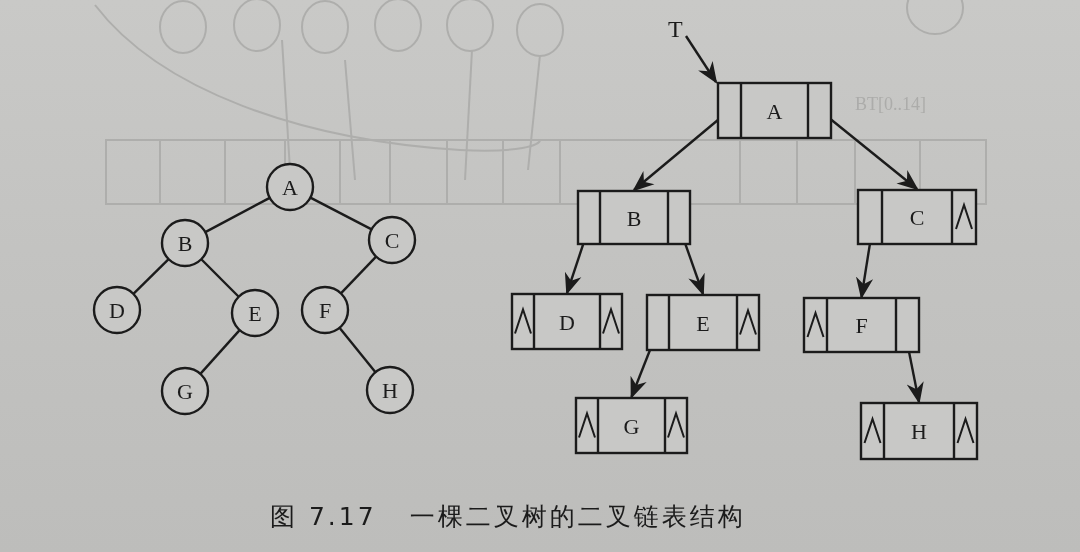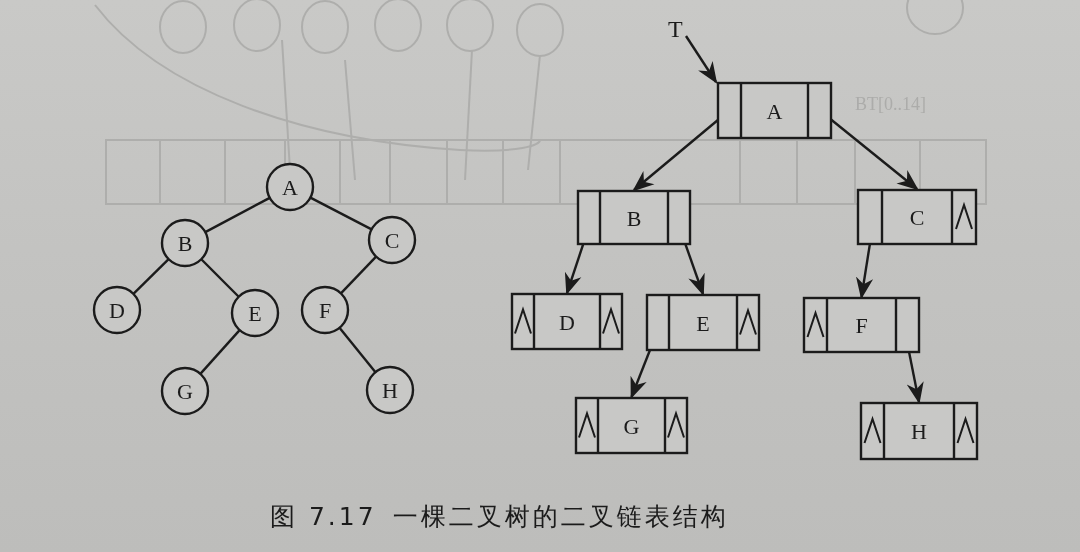--- a/index.html
+++ b/index.html
@@ -9,21 +9,21 @@
     font-family: "Liberation Serif", "DejaVu Serif", serif;
     position:relative;
   }
   #stage { position:absolute; left:0; top:0; width:1080px; height:552px; }
   svg { position:absolute; left:0; top:0; }
   .caption {
     position:absolute; left:270px; top:500px; width:560px; height:40px;
     font-family: "DejaVu Sans", sans-serif; font-size:25px; color:#1b1b1b;
     letter-spacing:3px; white-space:nowrap;
   }
-  .caption .fig { margin-right:16px; }
+  .caption .fig { margin-right:33px; }
   .ghost { stroke:#aeaeac; fill:none; stroke-width:2; }
   .ghost-text { fill:#acacaa; font-size:18px; font-family:"Liberation Serif", serif; }
 </style>
 </head>
 <body>
 
 <div id="stage">
 
   <svg width="1080" height="552">
     <path class="ghost" d="M95,5 C160,90 300,140 460,150 C520,153 540,145 540,140"></path>

